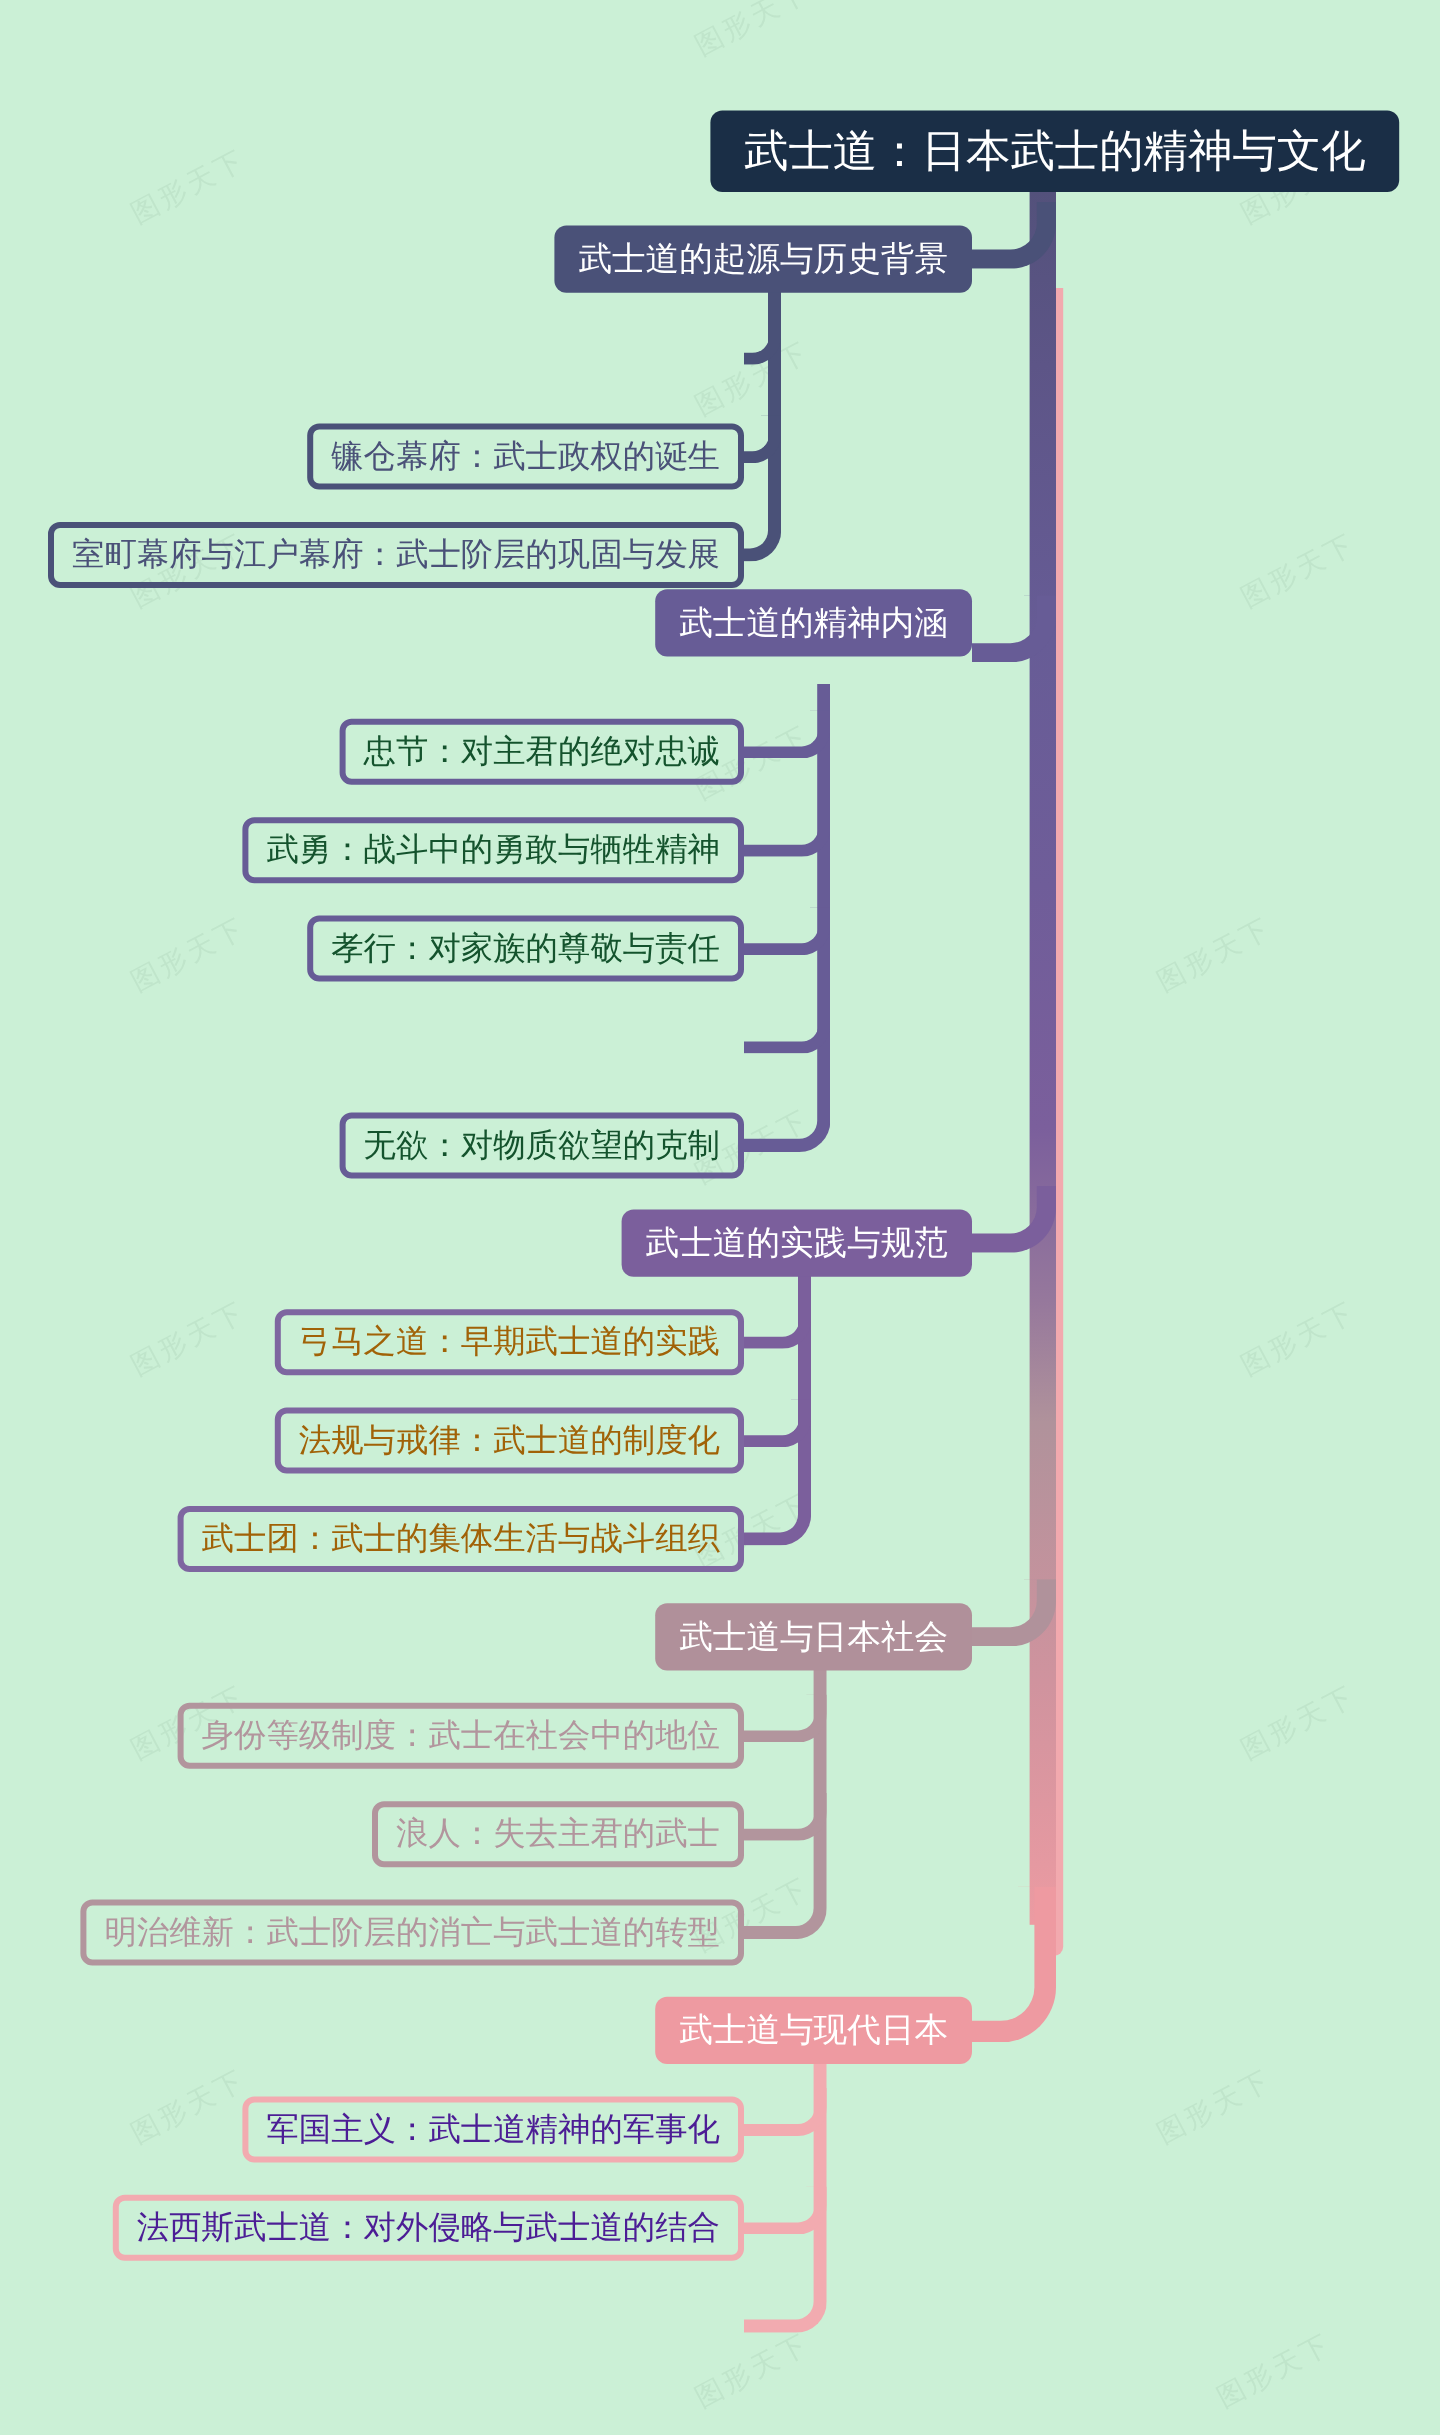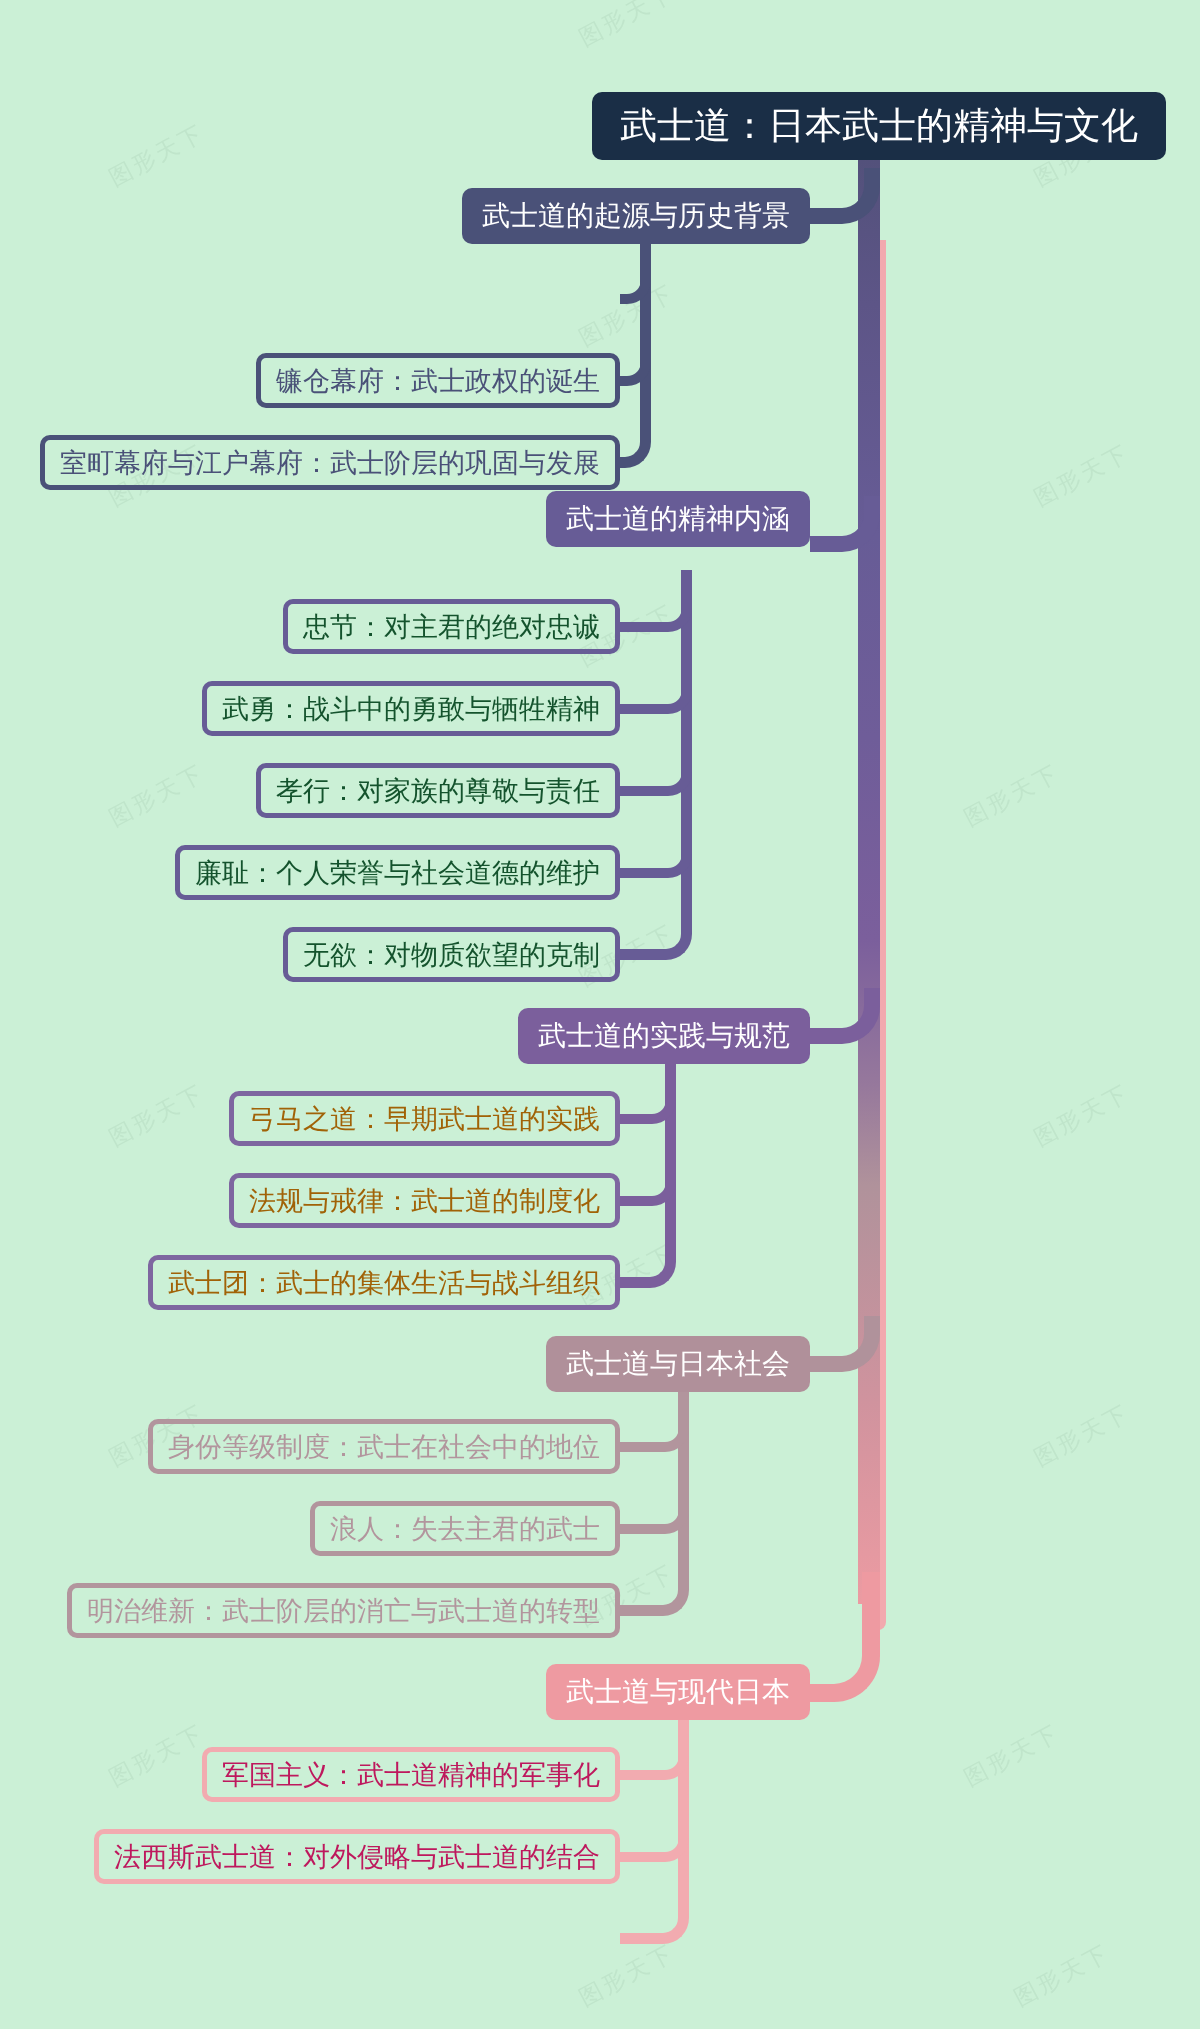--- a/index.html
+++ b/index.html
@@ -80,21 +80,21 @@
     box-sizing:border-box;border:5px solid;
     font-size:27px;padding:0 15px;border-radius:10px;
     white-space:nowrap;background:transparent;
   }
 
   
   .bg1{background:#4a5178;}  .ln1{border-color:#4a5178;color:#4a5178;}
   .bg2{background:#675c96;}  .ln2{border-color:#675c96;color:#14532d;}
   .bg3{background:#7b5f9c;}  .ln3{border-color:#7e66a0;color:#a16207;}
   .bg4{background:#b0909a;}  .ln4{border-color:#b2959d;color:#b2959d;}
-  .bg5{background:#ee9aa1;text-align:right;}  .ln5{border-color:#f2abb0;color:#be185d;}
+  .bg5{background:#ee9aa1;text-align:right;}  .ln5{border-color:#f2abb0;color:#4c1d95;}
 </style>
 </head>
 <body>
 
 <div id="stage">
 
   <span class="wm" style="left:105px;top:140px">图形天下</span>
   <span class="wm" style="left:575px;top:0px">图形天下</span>
   <span class="wm" style="left:1030px;top:140px">图形天下</span>
   <span class="wm" style="left:575px;top:300px">图形天下</span>
@@ -150,21 +150,20 @@
   <div class="root">武士道：日本武士的精神与文化</div>
 
   <div class="branch bg1" style="top:188px">武士道的起源与历史背景</div>
   <div class="child ln1" style="top:353px">镰仓幕府：武士政权的诞生</div>
   <div class="child ln1" style="top:435px">室町幕府与江户幕府：武士阶层的巩固与发展</div>
 
   <div class="branch bg2" style="top:491px">武士道的精神内涵</div>
   <div class="child ln2" style="top:599px">忠节：对主君的绝对忠诚</div>
   <div class="child ln2" style="top:681px">武勇：战斗中的勇敢与牺牲精神</div>
   <div class="child ln2" style="top:763px">孝行：对家族的尊敬与责任</div>
-  <div class="child ln2" style="top:845px">廉耻：个人荣誉与社会道德的维护</div>
   <div class="child ln2" style="top:927px">无欲：对物质欲望的克制</div>
 
   <div class="branch bg3" style="top:1008px">武士道的实践与规范</div>
   <div class="child ln3" style="top:1091px">弓马之道：早期武士道的实践</div>
   <div class="child ln3" style="top:1173px">法规与戒律：武士道的制度化</div>
   <div class="child ln3" style="top:1255px">武士团：武士的集体生活与战斗组织</div>
 
   <div class="branch bg4" style="top:1336px">武士道与日本社会</div>
   <div class="child ln4" style="top:1419px">身份等级制度：武士在社会中的地位</div>
   <div class="child ln4" style="top:1501px">浪人：失去主君的武士</div>

